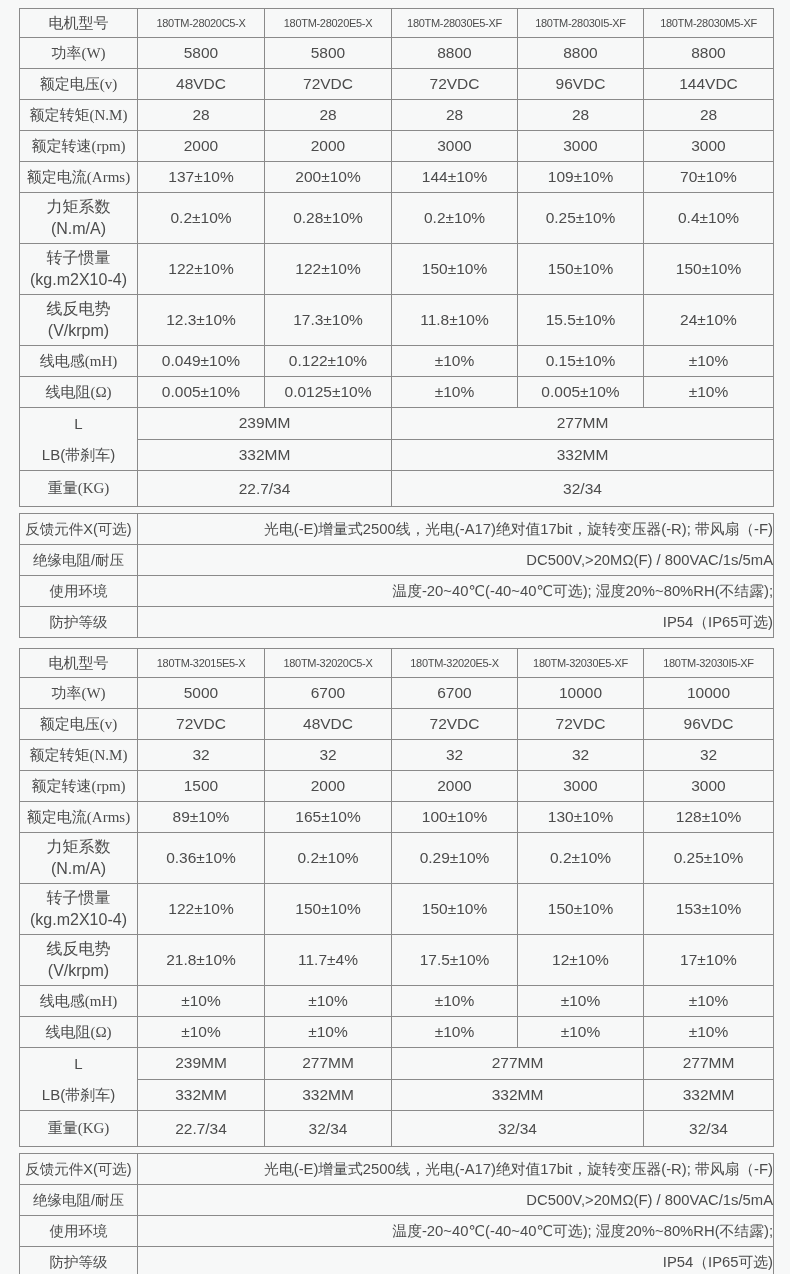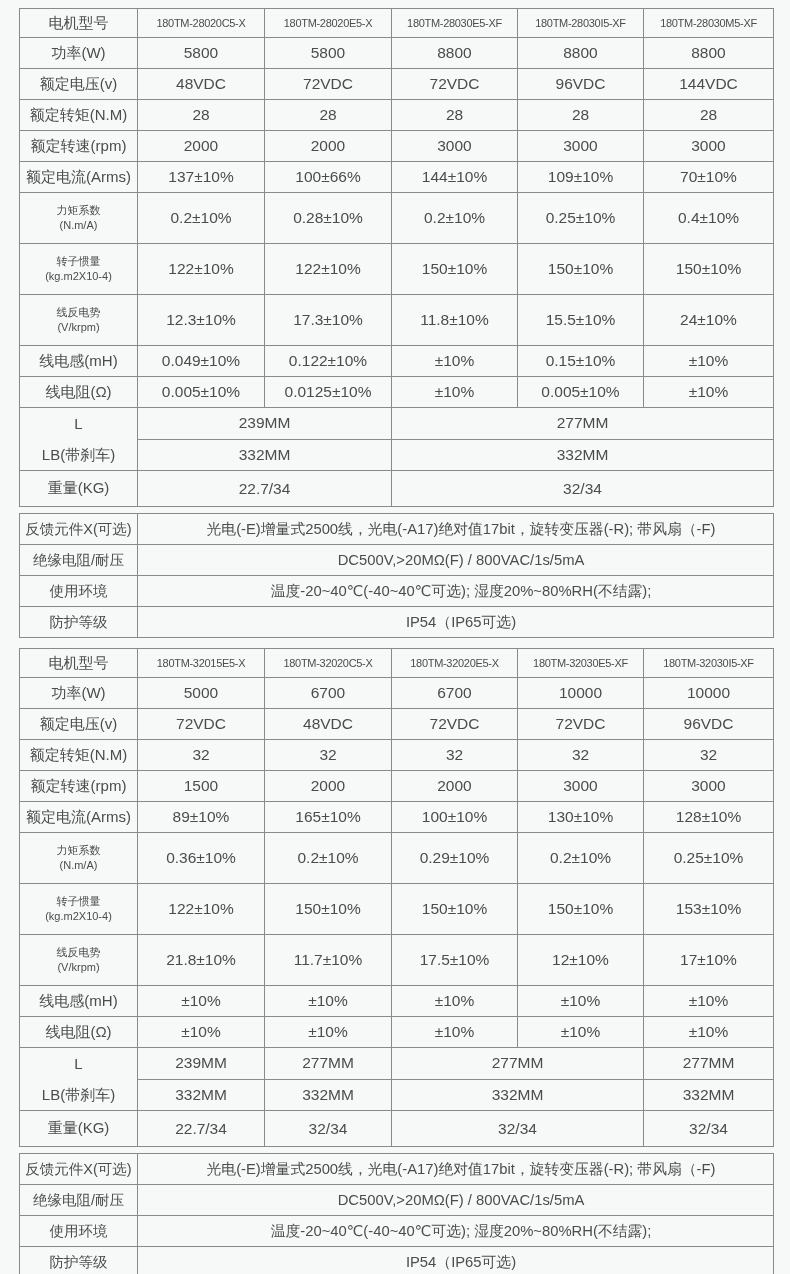--- a/index.html
+++ b/index.html
@@ -24,30 +24,30 @@
   col.c1{width:127px;}
   col.c2{width:127px;}
   col.c3{width:126px;}
   col.c4{width:126px;}
   col.c5{width:130px;}
   col.cf{width:636px;}
   tr.rh td{height:28px;}
   tr.r31 td{height:30px;}
   tr.r51 td{height:50px;}
   tr.r36 td{height:35px;margin-top:19px;}
-  .lbl{font-size:15px;}
-  .lbl2{font-size:11px;line-height:1.35;}
+  .lbl{font-size:15px;font-family:Liberation Serif, serif;}
+  .lbl2{font-size:16px;line-height:1.35;}
   .mdl{font-size:11px;letter-spacing:-0.3px;}
   .val{font-size:15.5px;}
   .dimlbl div{height:31px;line-height:31px;font-size:15px;}
   .spacer6{height:6px;}
   .spacer10{height:10px;}
   table.foot td{height:30px;margin-left:36px;}
   td.flbl{font-size:14.5px;}
-  td.fval{text-align:center;padding-left:11px;font-size:14.8px;}
+  td.fval{text-align:right;padding-left:11px;font-size:14.8px;}
 </style>
 </head>
 <body>
 
 <div class="page">
 
   <table class="spec">
     <colgroup>
         <col class="c0">
         <col class="c1">
@@ -93,21 +93,21 @@
       <td class="lbl">额定转速(rpm)</td>
       <td class="val">2000</td>
       <td class="val">2000</td>
       <td class="val">3000</td>
       <td class="val">3000</td>
       <td class="val">3000</td>
     </tr>
     <tr class="r31">
       <td class="lbl">额定电流(Arms)</td>
       <td class="val">137±10%</td>
-      <td class="val">100±66%</td>
+      <td class="val">200±10%</td>
       <td class="val">144±10%</td>
       <td class="val">109±10%</td>
       <td class="val">70±10%</td>
     </tr>
     <tr class="r51">
       <td class="lbl2">
         <div>力矩系数</div>
         <div>(N.m/A)</div>
       </td>
       <td class="val">0.2±10%</td>
@@ -282,21 +282,21 @@
       <td class="val">150±10%</td>
       <td class="val">150±10%</td>
       <td class="val">153±10%</td>
     </tr>
     <tr class="r51">
       <td class="lbl2">
         <div>线反电势</div>
         <div>(V/krpm)</div>
       </td>
       <td class="val">21.8±10%</td>
-      <td class="val">11.7±10%</td>
+      <td class="val">11.7±4%</td>
       <td class="val">17.5±10%</td>
       <td class="val">12±10%</td>
       <td class="val">17±10%</td>
     </tr>
     <tr class="r31">
       <td class="lbl">线电感(mH)</td>
       <td class="val">±10%</td>
       <td class="val">±10%</td>
       <td class="val">±10%</td>
       <td class="val">±10%</td>

